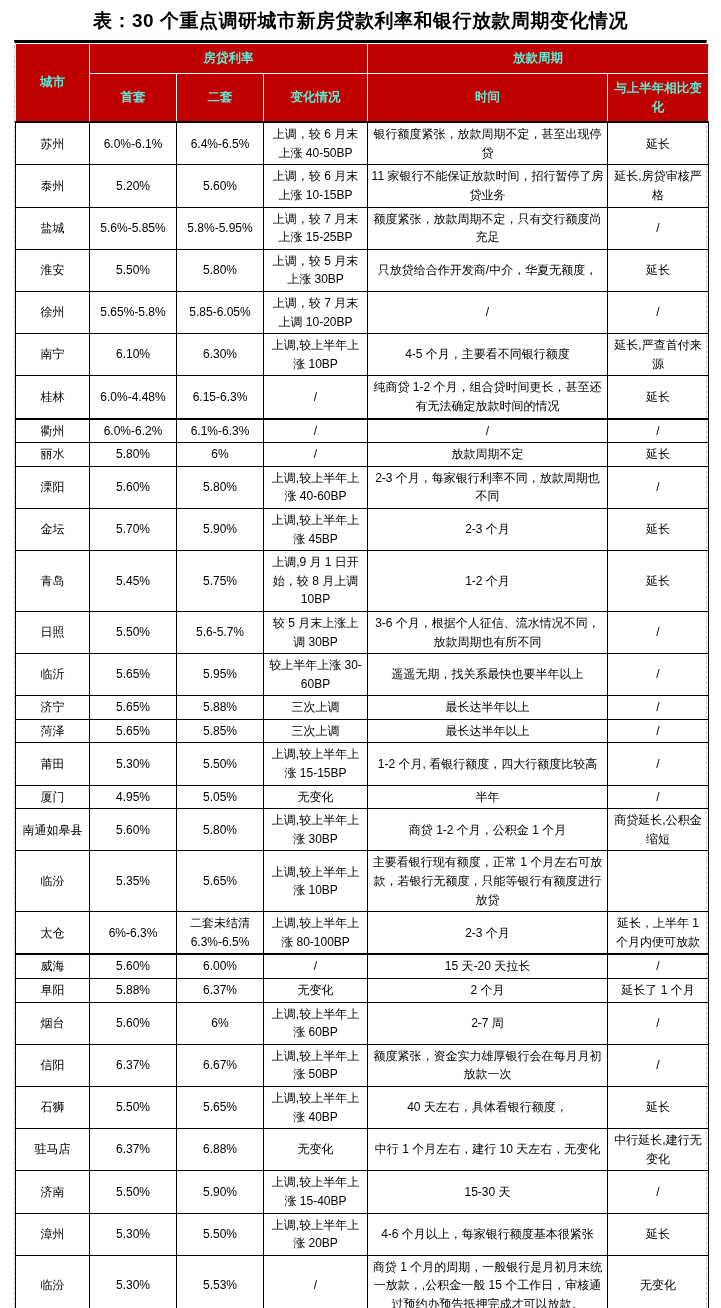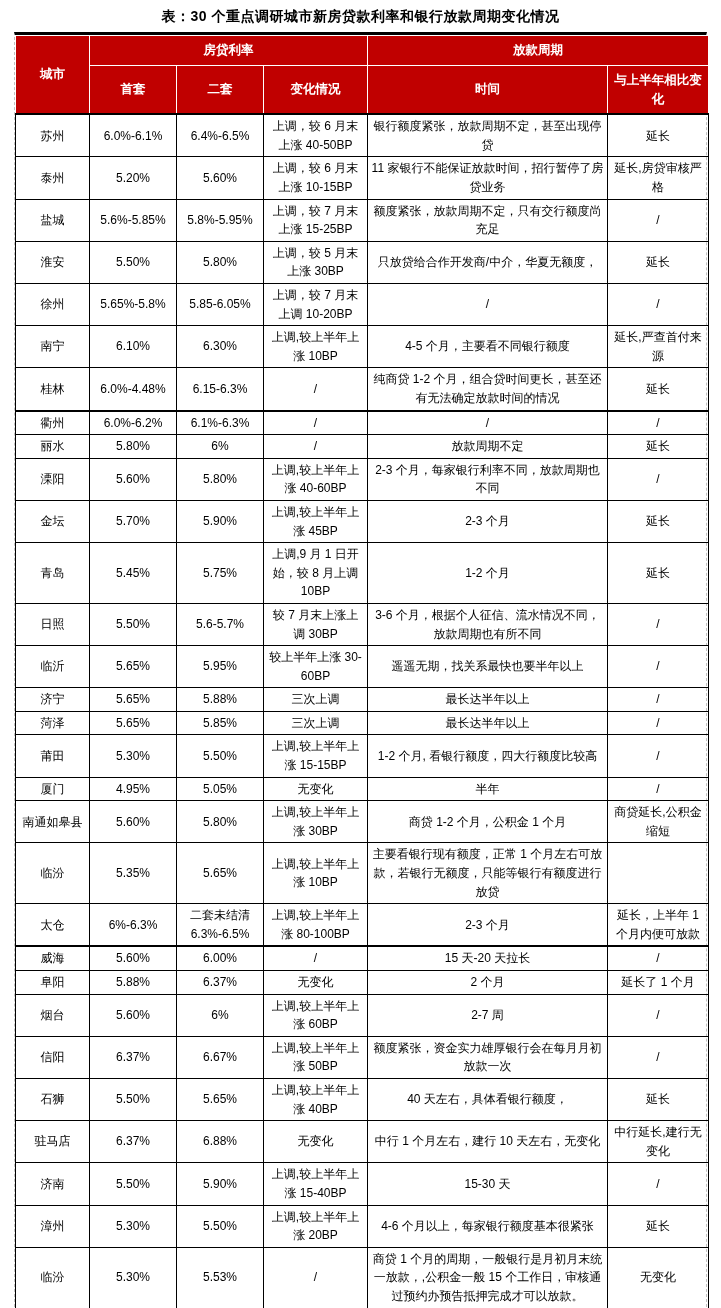--- a/index.html
+++ b/index.html
@@ -3,32 +3,32 @@
 <meta charset="utf-8">
 <style>
   html,body { margin:0; padding:0; background:#ffffff; }
   body {
     width:721px; height:1308px; overflow:hidden; box-sizing:border-box;
     font-family:"Liberation Sans","DejaVu Sans",sans-serif;
     color:#000;
   }
   .page { padding:6px 14px 0 14px; box-sizing:border-box; }
   .title {
-    text-align:center; font-weight:bold; font-size:14px;
+    text-align:center; font-weight:bold; font-size:19px;
     margin:2px 0 6px 0; letter-spacing:0.5px;
   }
   .tbl-wrap {
     border-top:3px solid #000;
     border-bottom:3px solid #000;
     border-left:1px dashed #c0c0c0;
     border-right:1px dashed #c0c0c0;
   }
   table { border-collapse:collapse; width:100%; table-layout:fixed; }
   thead th {
-    background:#C00000; color:#ffffff; font-weight:bold;
+    background:#C00000; color:#5eead4; font-weight:bold;
     border:1px solid #fff; font-size:12.5px; padding:5px 2px;
     text-align:center; vertical-align:middle; line-height:1.5;
   }
   tbody td {
     border:1px solid #000; text-align:center; vertical-align:middle;
     font-size:12px; line-height:1.55; padding:2px 3px;
     overflow-wrap:break-word;
   }
   tbody tr:first-child td { border-top:2px solid #000; }
   tr.group-start td { border-top:2px solid #000;margin-left:36px; }
@@ -157,21 +157,21 @@
             <td>5.45%</td>
             <td>5.75%</td>
             <td>上调,9 月 1 日开始，较 8 月上调 10BP</td>
             <td>1-2 个月</td>
             <td>延长</td>
           </tr>
           <tr>
             <td>日照</td>
             <td>5.50%</td>
             <td>5.6-5.7%</td>
-            <td>较 7 月末上涨上调 30BP</td>
+            <td>较 5 月末上涨上调 30BP</td>
             <td>3-6 个月，根据个人征信、流水情况不同，放款周期也有所不同</td>
             <td>/</td>
           </tr>
           <tr>
             <td>临沂</td>
             <td>5.65%</td>
             <td>5.95%</td>
             <td>较上半年上涨 30-60BP</td>
             <td>遥遥无期，找关系最快也要半年以上</td>
             <td>/</td>

